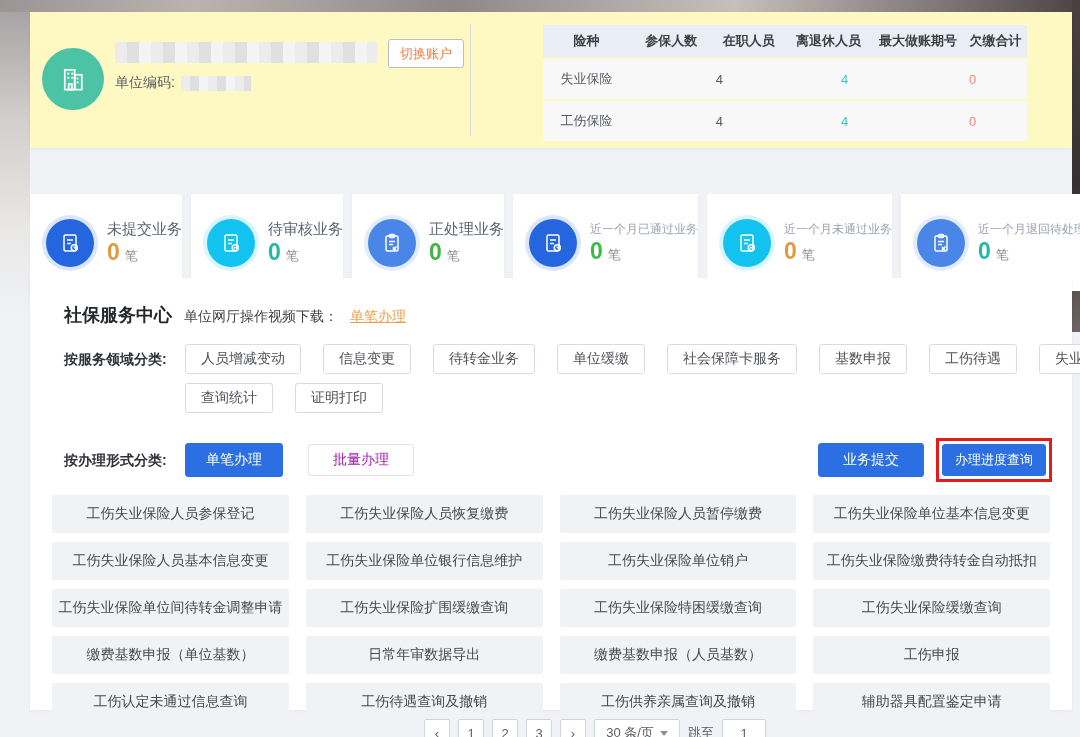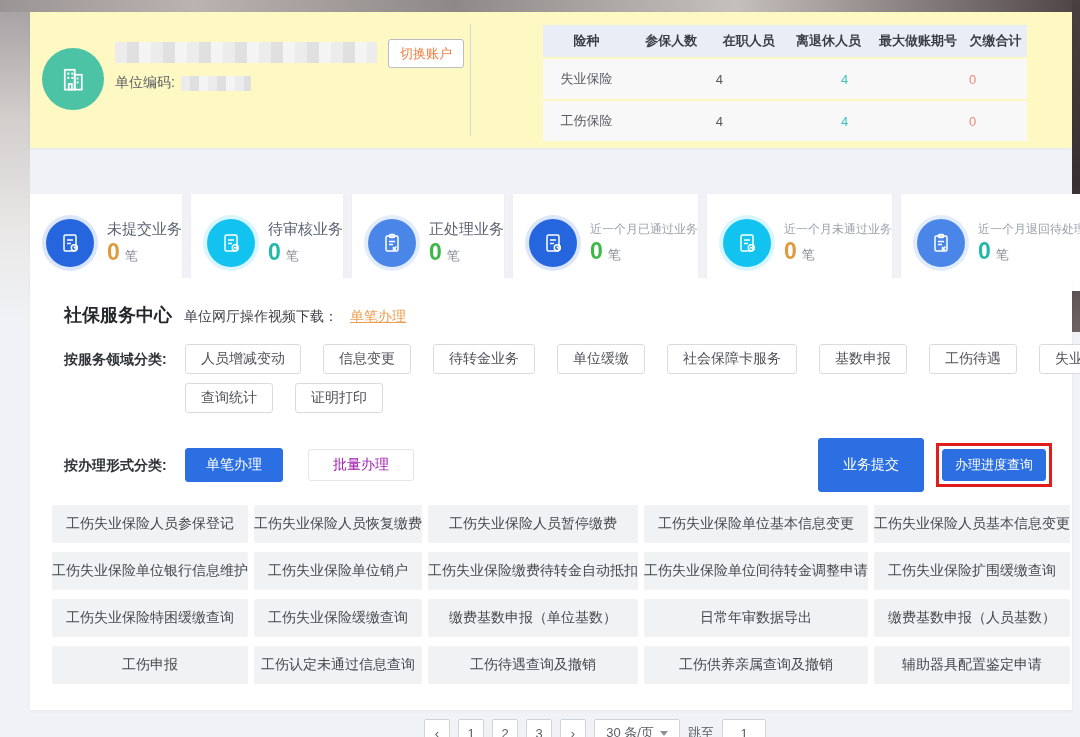--- a/index.html
+++ b/index.html
@@ -74,25 +74,25 @@
     cursor:pointer;white-space:nowrap;box-sizing:border-box;}
   .row2{margin-top:9px;}
 
   .mode-row{display:flex;align-items:center;margin:25px 20px 0 34px;}
   .btn-blue{height:32px;padding:0 20px;background:#2b6fe3;border:1px solid #2b6fe3;border-radius:3px;
     color:#fff;font-size:14px;display:flex;align-items:center;justify-content:center;cursor:pointer;white-space:nowrap;}
   .btn-plain{height:32px;padding:12px 24px;background:#fff;border:1px solid #e2e5ea;border-radius:3px;
     color:#a21caf;font-size:14px;display:flex;align-items:center;justify-content:center;cursor:pointer;
     margin-left:25px;white-space:nowrap;box-sizing:border-box;}
   .mode-spacer{margin-left:auto;display:flex;align-items:center;}
-  .submit-btn{height:32px;padding:10px 24px;}
+  .submit-btn{height:32px;padding:0 24px;}
   .red-box{border:3px solid #e21b1b;padding:3px;margin-left:12px;}
   .progress-btn{height:30px;padding:0 12px;font-size:13px;}
 
-  .biz-grid{display:grid;grid-template-columns:repeat(5,1fr);gap:9px 6px;margin:13px 22px 0 22px;}
+  .biz-grid{display:grid;grid-template-columns:repeat(4,1fr);gap:9px 17px;margin:13px 22px 0 22px;}
   .biz-item{height:38px;background:#f1f2f4;border-radius:2px;display:flex;align-items:center;
     justify-content:center;font-size:14px;color:#45484d;cursor:pointer;white-space:nowrap;}
 
   
   .pager{position:absolute;left:424px;top:719px;display:flex;gap:8px;align-items:flex-start;}
   .pg-box{min-width:26px;height:28px;border:1px solid #cfd3da;border-radius:2px;background:#fff;
     font-size:13px;color:#5a5e66;display:flex;align-items:center;justify-content:center;
     padding:0 4px;box-sizing:border-box;cursor:pointer;}
   .pg-size{min-width:86px;gap:6px;}
   .pg-caret{width:0;height:0;border-left:4px solid transparent;border-right:4px solid transparent;

